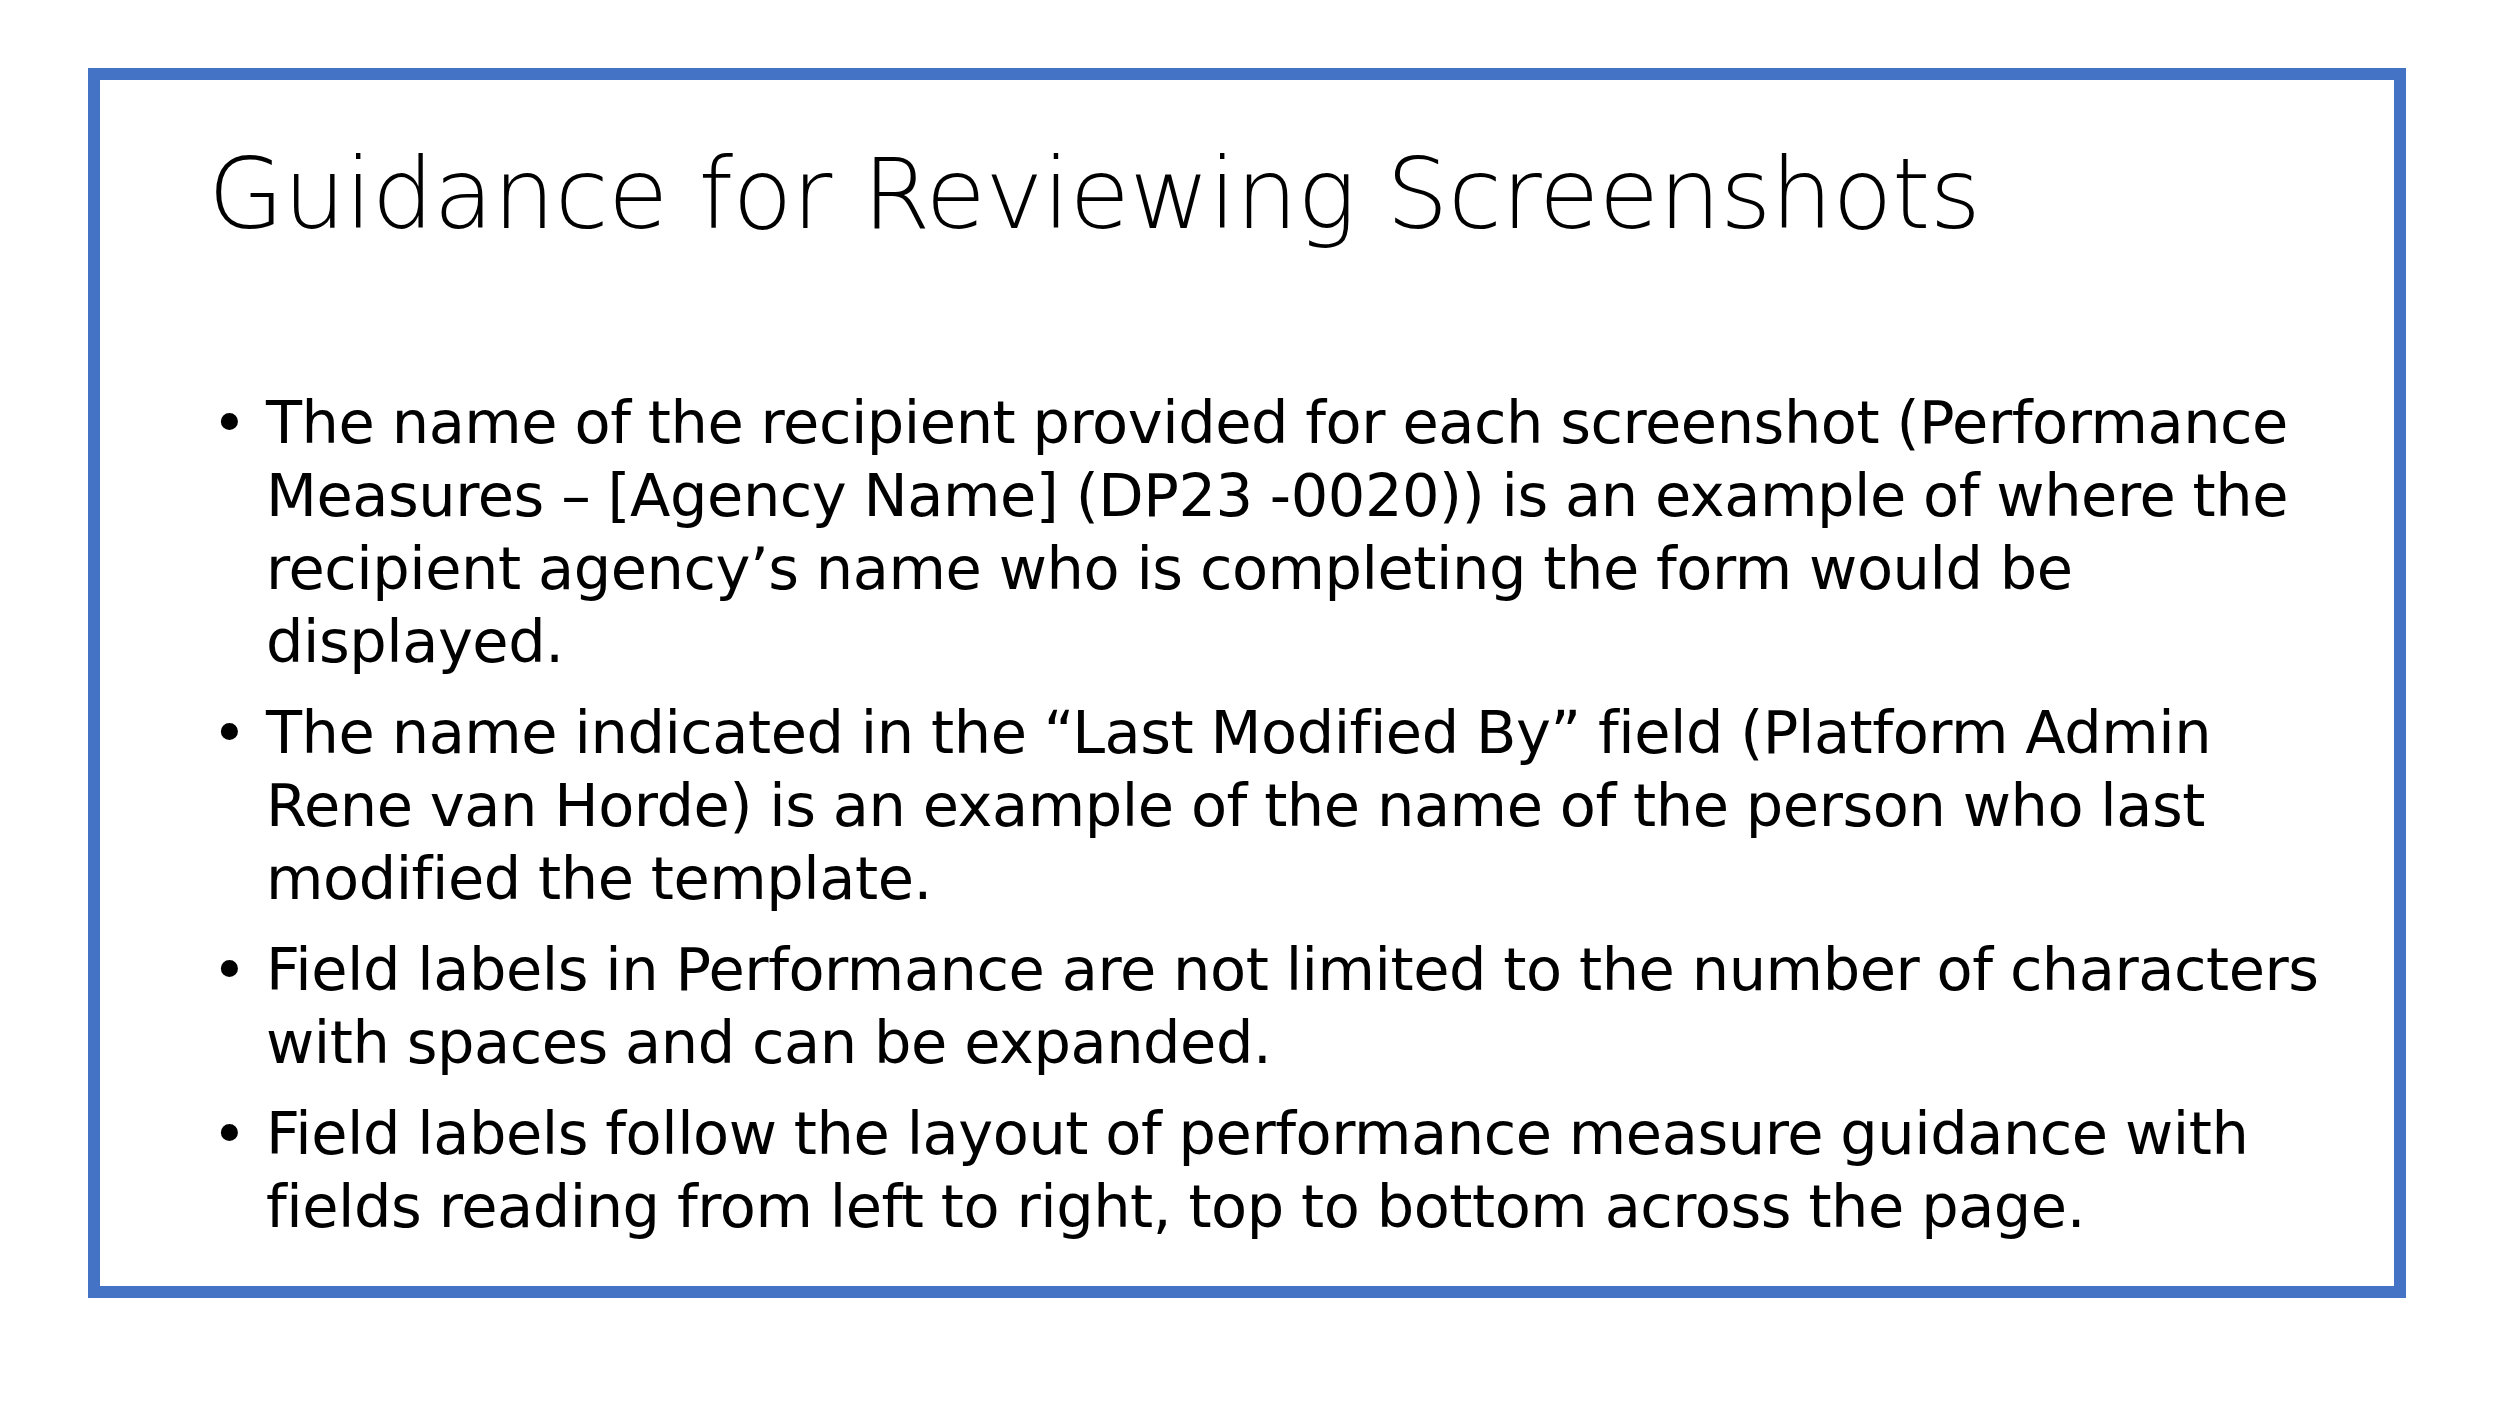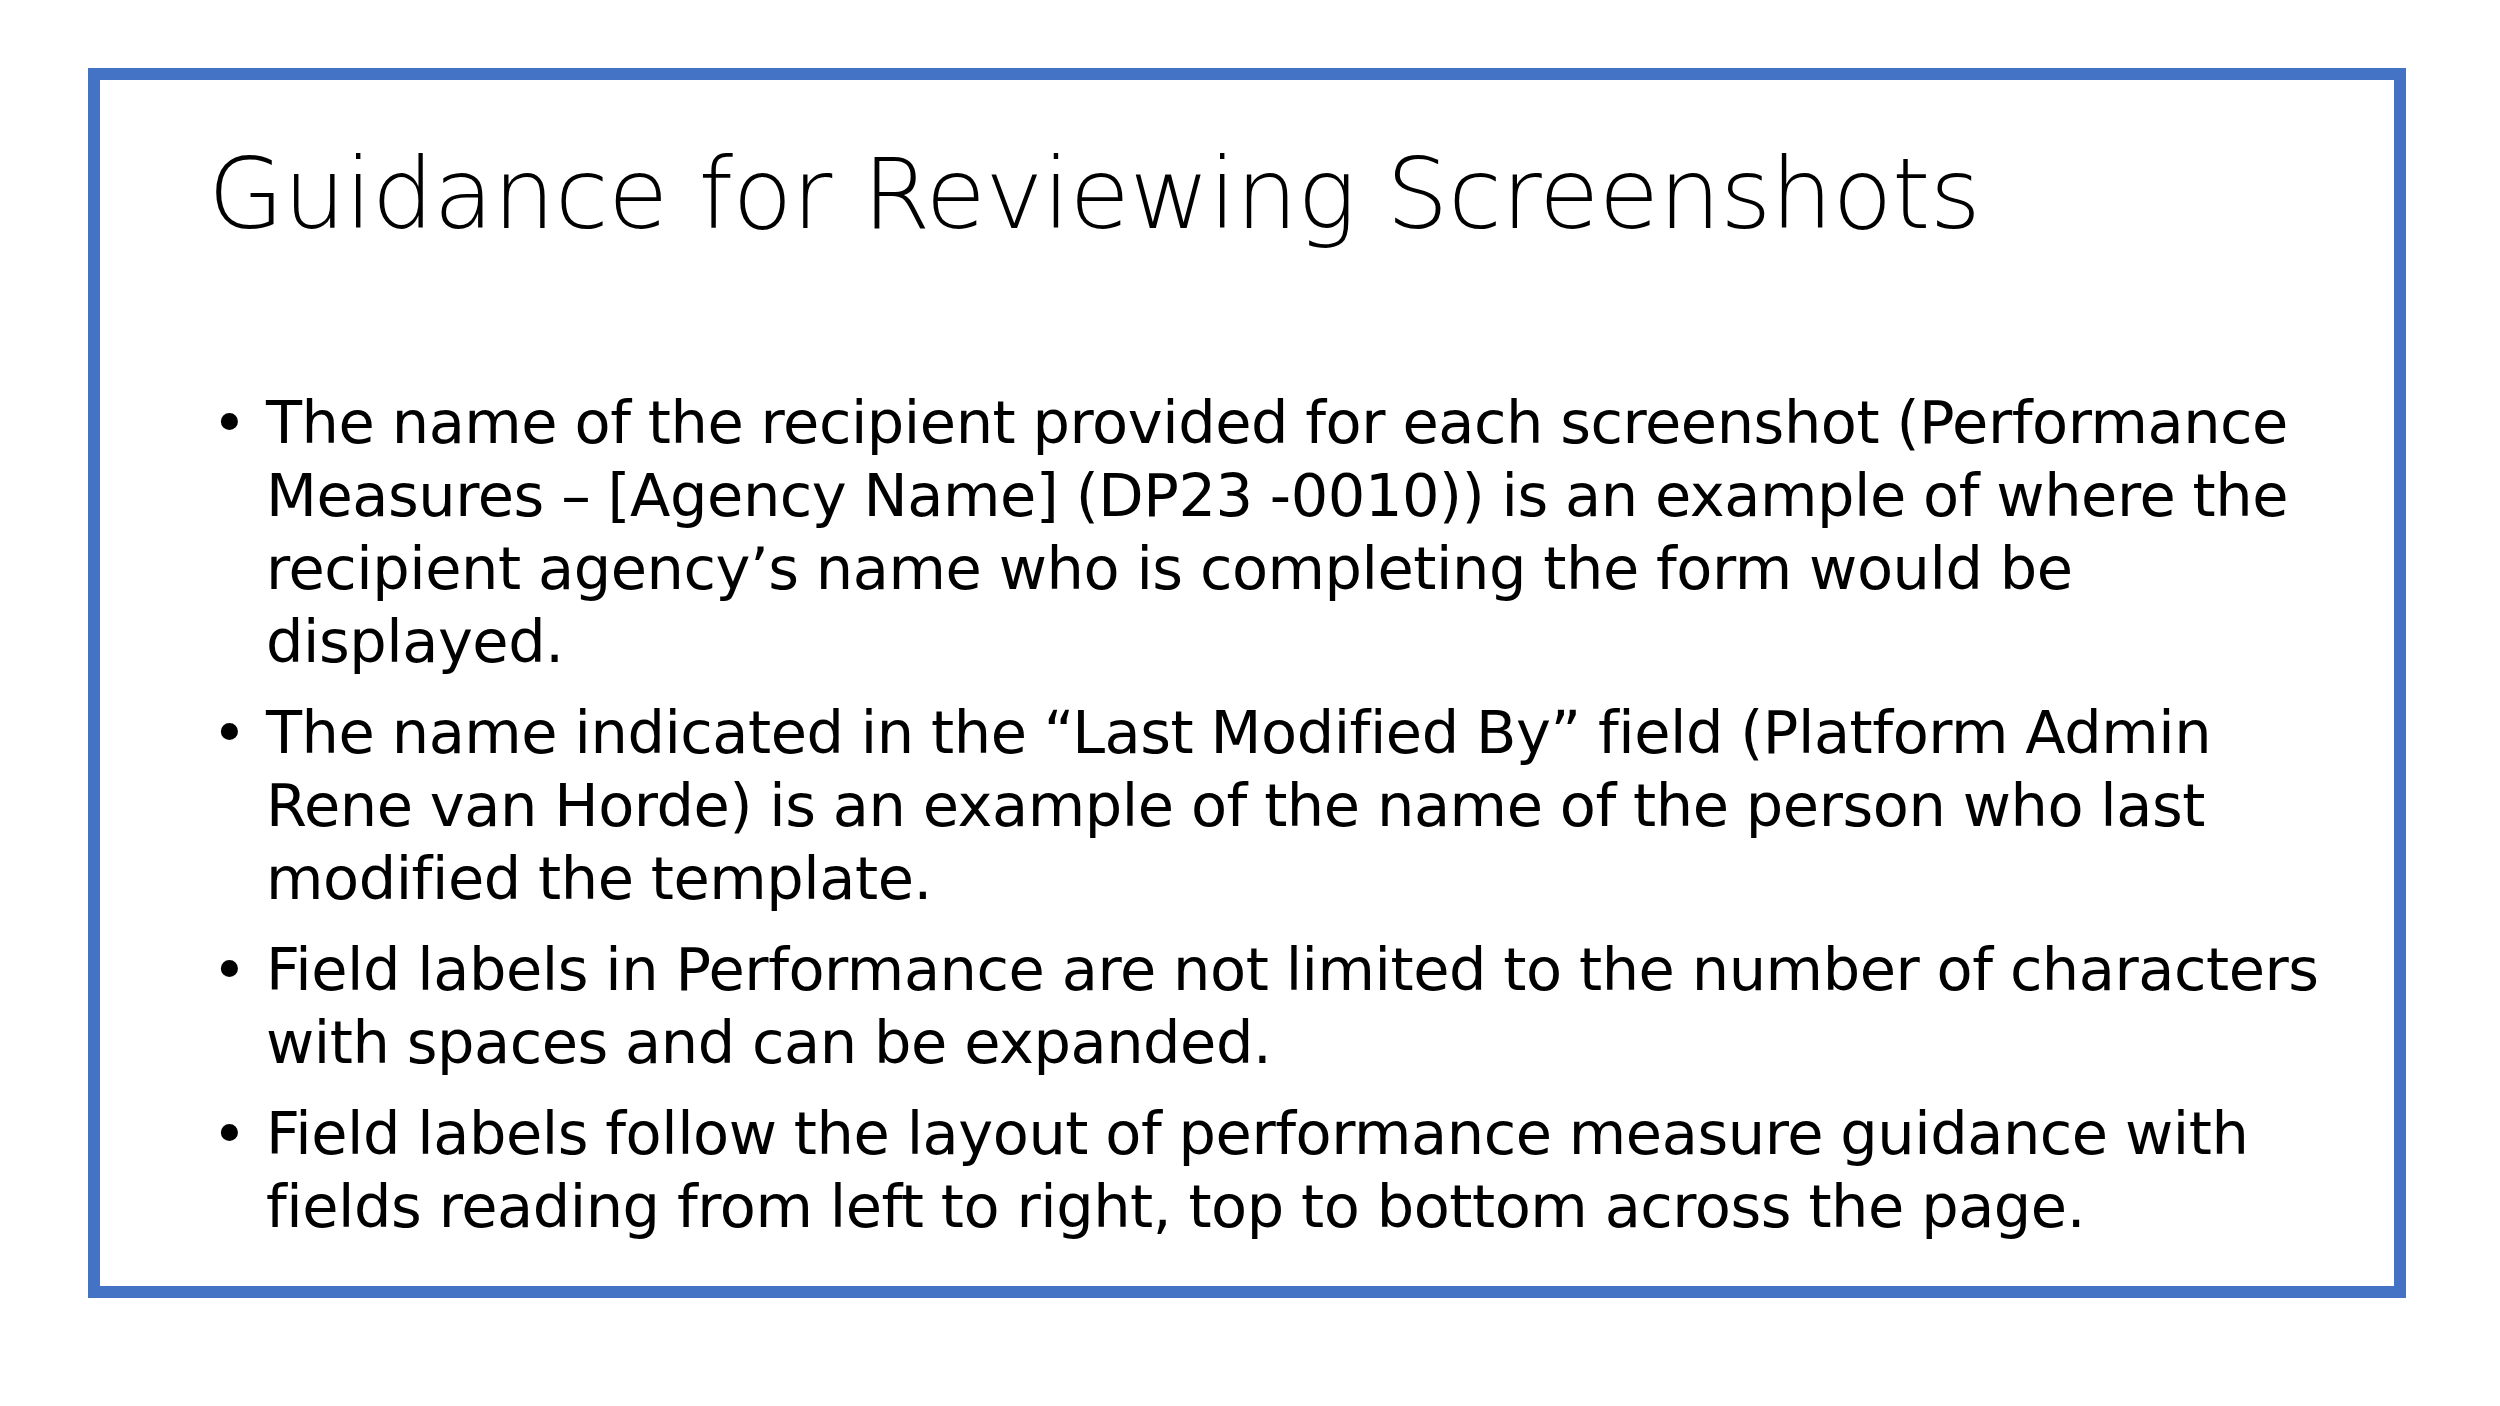--- a/index.html
+++ b/index.html
@@ -104,21 +104,21 @@
 <div id="slide" style="background: rgb(255, 255, 255);">
   <div id="slide-frame" style="border-color: rgb(68, 114, 196); background: rgb(255, 255, 255);">
     <div id="content">
 
       <div id="slide-title">Guidance for Reviewing Screenshots</div>
 
       <ul id="bullet-list">
 
         <li class="bullet-item">
           <span class="bullet-marker">•</span>
-          <span class="bullet-text">The name of the recipient provided for each screenshot (Performance Measures – [Agency Name] (DP23 -0010)) is an example of where the recipient agency’s name who is completing the form would be displayed.</span>
+          <span class="bullet-text">The name of the recipient provided for each screenshot (Performance Measures – [Agency Name] (DP23 -0020)) is an example of where the recipient agency’s name who is completing the form would be displayed.</span>
         </li>
 
         <li class="bullet-item">
           <span class="bullet-marker">•</span>
           <span class="bullet-text">The name indicated in the “Last Modified By” field (Platform Admin Rene van Horde) is an example of the name of the person who last modified the template.</span>
         </li>
 
         <li class="bullet-item">
           <span class="bullet-marker">•</span>
           <span class="bullet-text">Field labels in Performance are not limited to the number of characters with spaces and can be expanded.</span>

